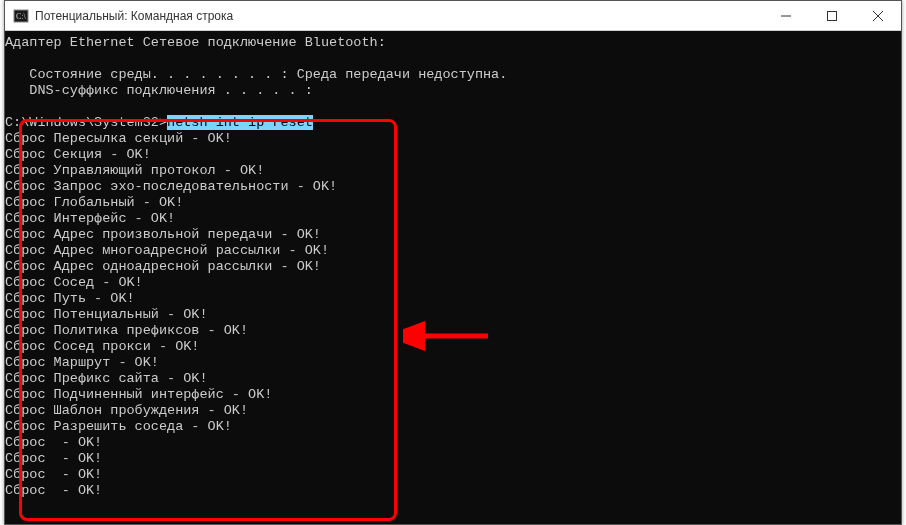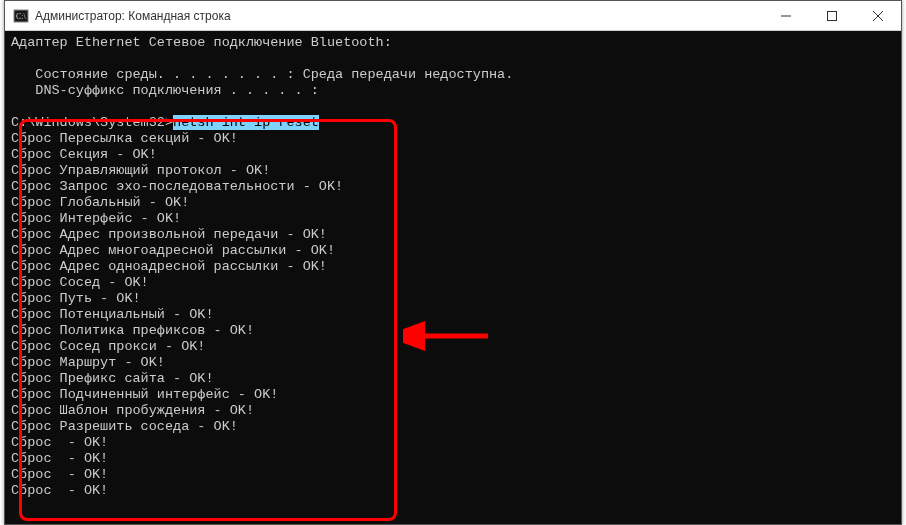--- a/index.html
+++ b/index.html
@@ -60,21 +60,21 @@
   }
 
   .terminal {
     position: absolute;
     left: 0; top: 30px; right: 0; bottom: 0;
     background: #0c0c0c;
     color: #cccccc;
     font-family: Consolas, "Courier New", monospace;
     font-size: 13.5px;
     line-height: 16px;
-    padding: 4px 6px;
+    padding: 4px 0;
     white-space: pre;
     overflow: hidden;
   }
   .hl {
     background: #7dd3fc;
     color: #000000;
   }
   .red-box {
     position: absolute;
     left: 14px;
@@ -97,21 +97,21 @@
 
 <div class="window">
   <div class="titlebar">
     <div class="title-left">
       <span class="app-icon">
         <svg width="16" height="16" viewBox="0 0 16 16">
           <rect x="1" y="2" width="14" height="12" fill="#1a1a1a" stroke="#888" stroke-width="1"></rect>
           <text x="3" y="11" font-size="8" fill="#ccc" font-family="Consolas">C:\</text>
         </svg>
       </span>
-      <span class="title-text">Администратор: Командная строка</span>
+      <span class="title-text">Потенциальный: Командная строка</span>
     </div>
     <div class="win-controls">
       <div class="win-btn">
         <svg width="10" height="10" viewBox="0 0 10 10">
             <line x1="0" y1="5" x2="10" y2="5" stroke="#333" stroke-width="1"></line>
           </svg>
       </div>
       <div class="win-btn">
         <svg width="10" height="10" viewBox="0 0 10 10">
             <rect x="0.5" y="0.5" width="9" height="9" fill="none" stroke="#333" stroke-width="1"></rect>

